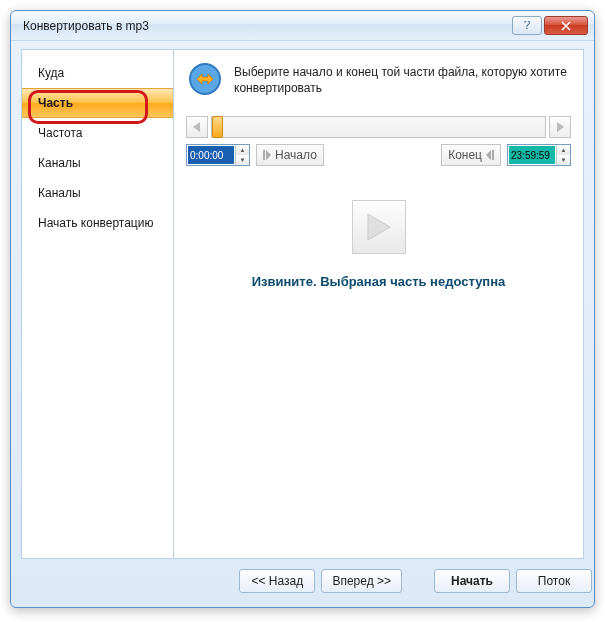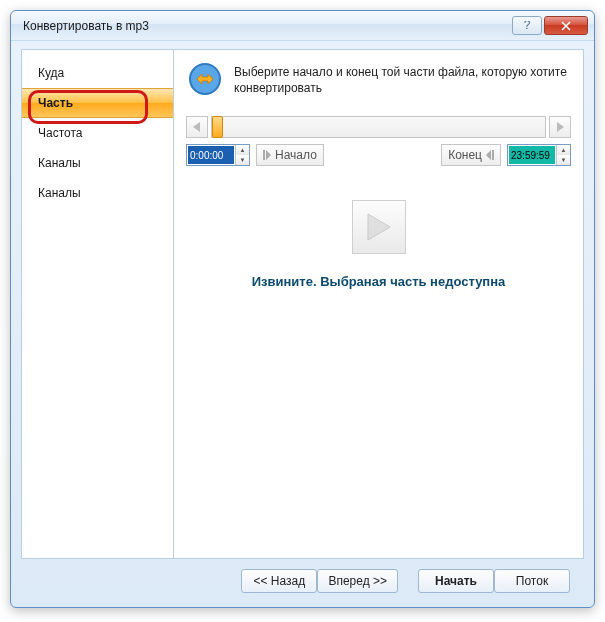--- a/index.html
+++ b/index.html
@@ -179,23 +179,24 @@
 .error {
   text-align: center;
   color: #0c4a6e;
   font-weight: 700;
   margin-top: 20px;
   font-size: 13px;
 }
 
 .footer {
   position: absolute;
-  left: 10px; right: 24px; bottom: 10px;
+  left: 10px; right: 2px; bottom: 10px;
   height: 32px;
   display: flex; align-items: center; justify-content: flex-start;
+  gap: 6px;
 }
 .footer .spacer { flex: 1; }
 .ft-btn {
   min-width: 76px; height: 24px;
   border: 1px solid #9fb8d1;
   background: linear-gradient(to bottom, #fdfdfe, #e8eff7);
   border-radius: 3px;
   display: flex; align-items: center; justify-content: center;
   color: #222;
   padding: 0 10px;
@@ -235,20 +236,23 @@
         </div>
       <div class="side-item">
           <span>Частота</span>
         </div>
       <div class="side-item">
           <span>Каналы</span>
         </div>
       <div class="side-item">
           <span>Каналы</span>
         </div>
+      <div class="side-item">
+          <span>Начать конвертацию</span>
+        </div>
     </div>
 
     <div class="main">
 
       <div class="instr">
         <div class="instr-icon">
           <svg width="38" height="38" viewBox="0 0 38 38">
             <circle cx="19" cy="19" r="15" fill="#5aa6e6" stroke="#2f7ac0" stroke-width="2"></circle>
             <path d="M11 19 L16 14 L16 17 L22 17 L22 14 L27 19 L22 24 L22 21 L16 21 L16 24 Z" fill="#ffb020" stroke="#c77a00" stroke-width="0.8"></path>
           </svg>

